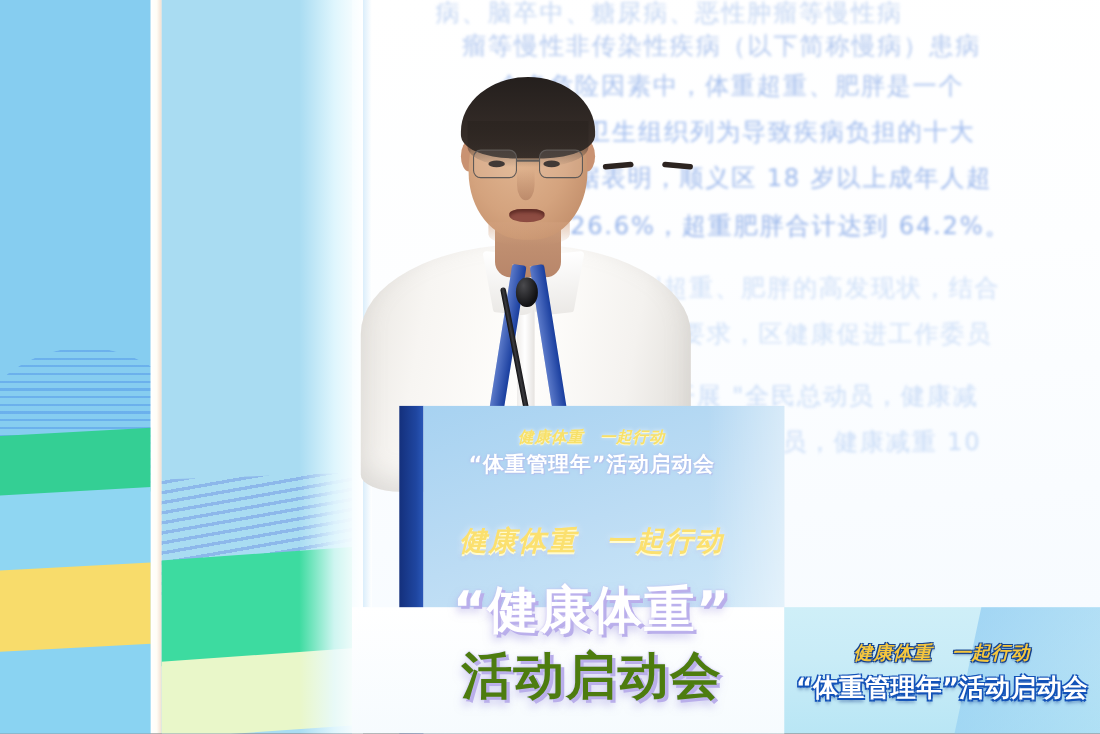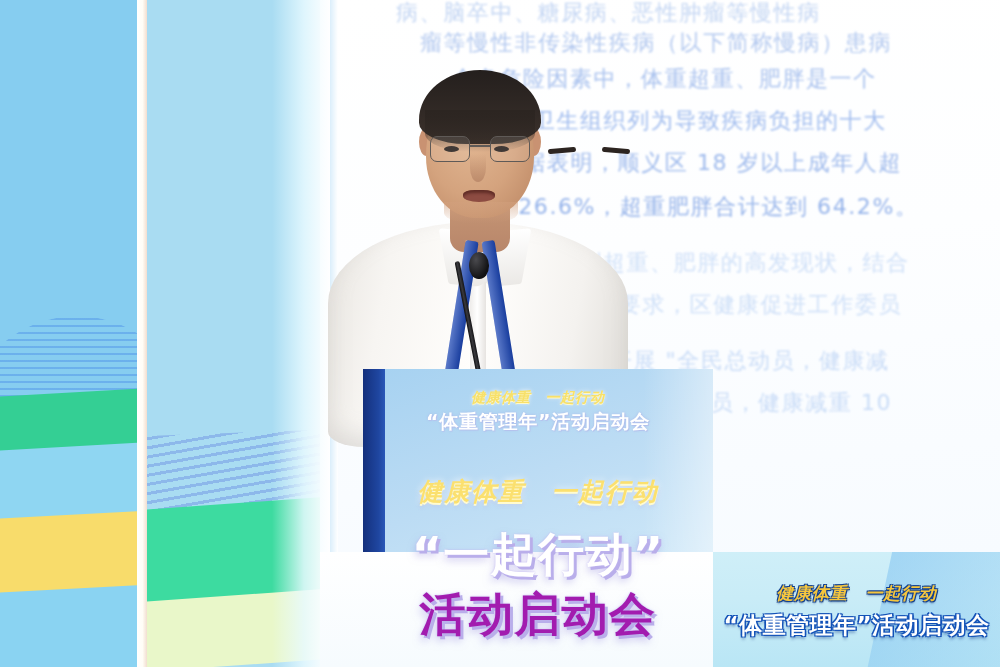--- a/index.html
+++ b/index.html
@@ -104,21 +104,21 @@
   }
   .pod-big-gold{
     top:106px;font-size:25px;letter-spacing:.07em;color:#fbe06f;font-style:italic;
     text-shadow:0 2px 0 #fffbd0, 0 0 7px rgba(255,255,255,.85), 0 3px 4px rgba(150,150,220,.45);
   }
   .pod-big-white-1{
     top:155px;font-size:46px;letter-spacing:.03em;color:#ffffff;
     text-shadow:0 0 2px #c3b9f2, 3px 3px 0 #b9aeea, 0 5px 9px rgba(150,140,220,.55);
   }
   .pod-big-white-2{
-    top:215px;font-size:46px;letter-spacing:.03em;color:#a21caf;
+    top:215px;font-size:46px;letter-spacing:.03em;color:#4d7c0f;
     text-shadow:0 0 2px #c3b9f2, 3px 3px 0 #b9aeea, 0 5px 9px rgba(150,140,220,.55);
   }
 
   
   .person{position:absolute;left:318px;top:62px;width:320px;height:320px;}
   .torso{
     position:absolute;left:10px;top:160px;width:300px;height:225px;
     background:linear-gradient(100deg,#e8e5e0 0%,#f7f5f2 20%,#fffefc 50%,#f4f2ef 78%,#dedbd6 100%);
     border-radius:58% 58% 14% 14%/42% 42% 8% 8%;
     box-shadow:inset 0 -10px 22px rgba(180,178,175,.35);
@@ -264,21 +264,21 @@
     <div class="mic-stem"></div>
     <div class="mic-head"></div>
   </div>
 
   <div class="podium">
     <div class="podium-side"></div>
     <div class="podium-face"></div>
     <div class="pod-text pod-small-gold">健康体重　一起行动</div>
     <div class="pod-text pod-small-white">“体重管理年”活动启动会</div>
     <div class="pod-text pod-big-gold">健康体重　一起行动</div>
-    <div class="pod-text pod-big-white-1">“一起行动”</div>
+    <div class="pod-text pod-big-white-1">“健康体重”</div>
     <div class="pod-text pod-big-white-2">活动启动会</div>
   </div>
 
   <div class="wall-strip"></div>
   <div class="wm-band">
     <div class="wm-gold">健康体重　一起行动</div>
     <div class="wm-white">“体重管理年”活动启动会</div>
   </div>
 
 </div>

